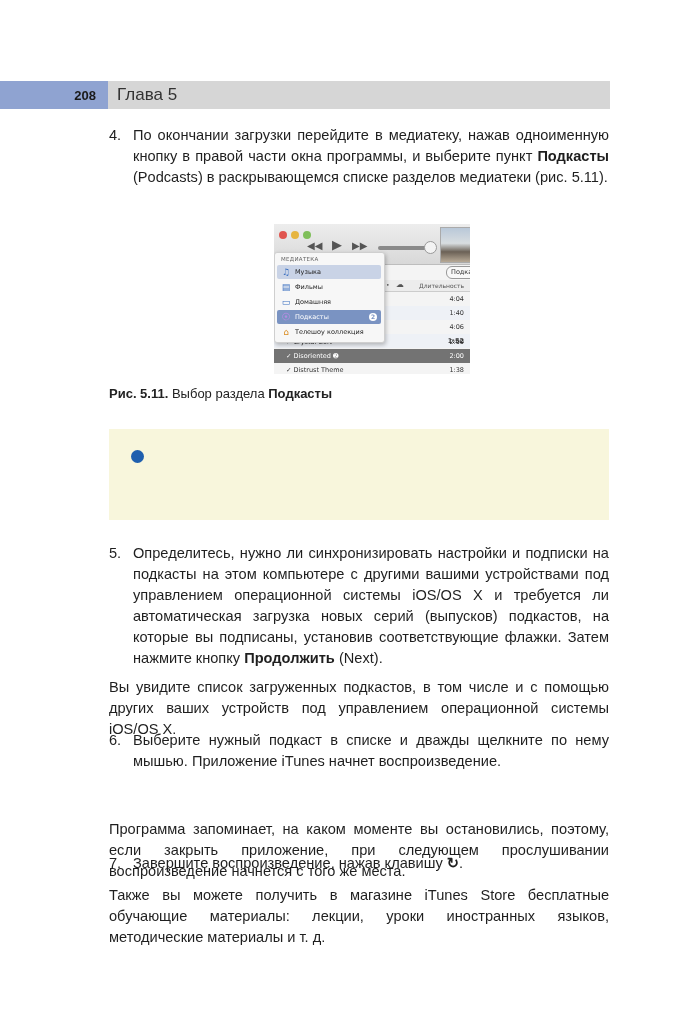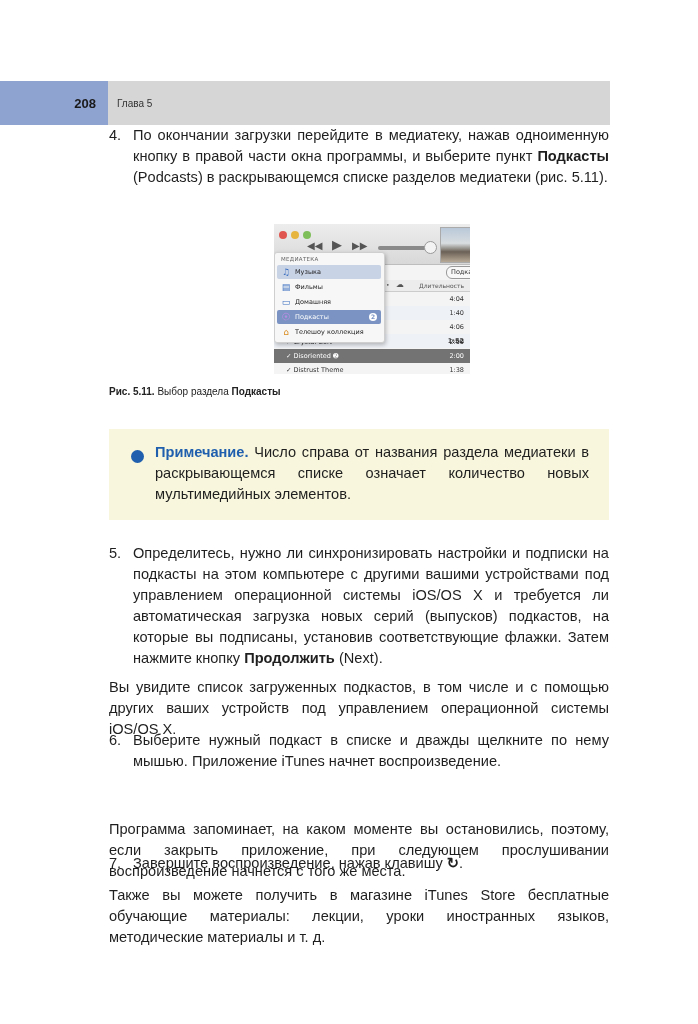--- a/index.html
+++ b/index.html
@@ -1,22 +1,22 @@
 <!DOCTYPE html>
 <html><head>
 <meta charset="utf-8">
 <style>
   html, body { margin:0; padding:0; background:#ffffff; }
   body { width:698px; height:1024px; position:relative; overflow:hidden;
          font-family:"Liberation Sans", sans-serif; color:#1f1f1f; }
-  .header { position:absolute; top:81px; left:0; width:610px; height:44px; display:flex; }
+  .header { position:absolute; top:81px; left:0; width:610px; height:28px; display:flex; }
   .header .num { width:108px; background:#8fa3d1; display:flex; align-items:center; justify-content:flex-end;
                  padding-right:12px; box-sizing:border-box; font-weight:bold; font-size:13px; color:#1a1a1a; }
   .header .chap { flex:1; background:#d6d6d6; display:flex; align-items:center; padding-left:9px;
-                  font-size:10px; color:#333; }
+                  font-size:17px; color:#333; }
   .txt { position:absolute; left:109px; width:500px; font-size:14.6px; line-height:21px; text-align:justify; }
   .item { position:absolute; left:109px; width:500px; font-size:14.6px; line-height:21px; }
   .item .n { position:absolute; left:0; top:0; width:24px; }
   .item .b { margin-left:24px; text-align:justify; }
   b { font-weight:bold; }
   
   .fig { position:absolute; left:274px; top:224px; width:196px; height:150px; overflow:hidden;
          background:#f4f4f4; font-family:"DejaVu Sans", sans-serif; }
   .fig .toolbar { position:absolute; left:0; top:0; width:196px; height:40px;
                   background:linear-gradient(#ededed,#d8d8d8); border-bottom:1px solid #bdbdbd; }
@@ -39,21 +39,21 @@
   .menu { position:absolute; left:0; top:28px; width:109px; height:89px; background:#f7f7f7;
           border:1px solid #cfcfcf; border-radius:3px; box-shadow:1px 2px 4px rgba(0,0,0,0.25); }
   .menu .mh { position:absolute; left:6px; top:3px; font-size:5.5px; color:#666; letter-spacing:0.3px; }
   .mi { position:absolute; left:2px; width:104px; height:14px; font-size:6.5px; line-height:14px; color:#222; border-radius:2px; }
   .mi.hover { background:#c9d3e6; }
   .mi.sel { background:#7a93c2; color:#fff; }
   .mi .ic { position:absolute; left:4px; top:2px; width:10px; height:10px; font-size:9px; line-height:10px; text-align:center; }
   .mi .l { position:absolute; left:18px; }
   .mi .badge { position:absolute; right:4px; top:3px; width:8px; height:8px; border-radius:50%; background:#fff;
                color:#7a93c2; font-size:6px; line-height:8px; text-align:center; font-weight:bold; }
-  .caption { position:absolute; left:109px; top:386px; font-size:10px; color:#222;text-align:center; }
+  .caption { position:absolute; left:109px; top:386px; font-size:13px; color:#222;text-align:center; }
   .note { position:absolute; left:109px; top:429px; width:500px; height:91px; background:#f8f6dc; }
   .note .bullet { position:absolute; left:22px; top:21px; width:13px; height:13px; border-radius:50%; background:#1f5fae; }
   .note .nt { position:absolute; left:46px; top:13px; width:434px; font-size:14.6px; line-height:21px; text-align:justify; }
   .note .nl { color:#1f5fae; font-weight:bold; }
   .sym { font-weight:bold; }
 </style>
 </head>
 <body>
 
 <div class="header">
@@ -136,21 +136,20 @@
       <span class="ic" style="color:#d98a1c;">⌂</span>
       <span class="l">Телешоу коллекция</span>
     </div>
   </div>
 </div>
 
 <div class="caption"><b>Рис. 5.11.</b><span> Выбор раздела </span><b>Подкасты</b></div>
 
 <div class="note">
   <div class="bullet"></div>
-  <div class="nt"><span class="nl">Примечание.</span><span> Число справа от названия раздела медиатеки в раскрывающемся списке означает количество новых мультимедийных элементов.</span></div>
 </div>
 
 <div class="item" style="top:543px;">
   <span class="n">5.</span>
   <div class="b"><span>Определитесь, нужно ли синхронизировать настройки и подписки на подкасты на этом компьютере с другими вашими устройствами под управлением операционной системы iOS/OS X и требуется ли автоматическая загрузка новых серий (выпусков) подкастов, на которые вы подписаны, установив соответствующие флажки. Затем нажмите кнопку </span><b>Продолжить</b><span> (Next).</span></div>
 </div>
 
 <div class="txt" style="top:677px;">Вы увидите список загруженных подкастов, в том числе и с помощью других ваших устройств под управлением операционной системы iOS/OS X.</div>
 
 <div class="item" style="top:730px;">

